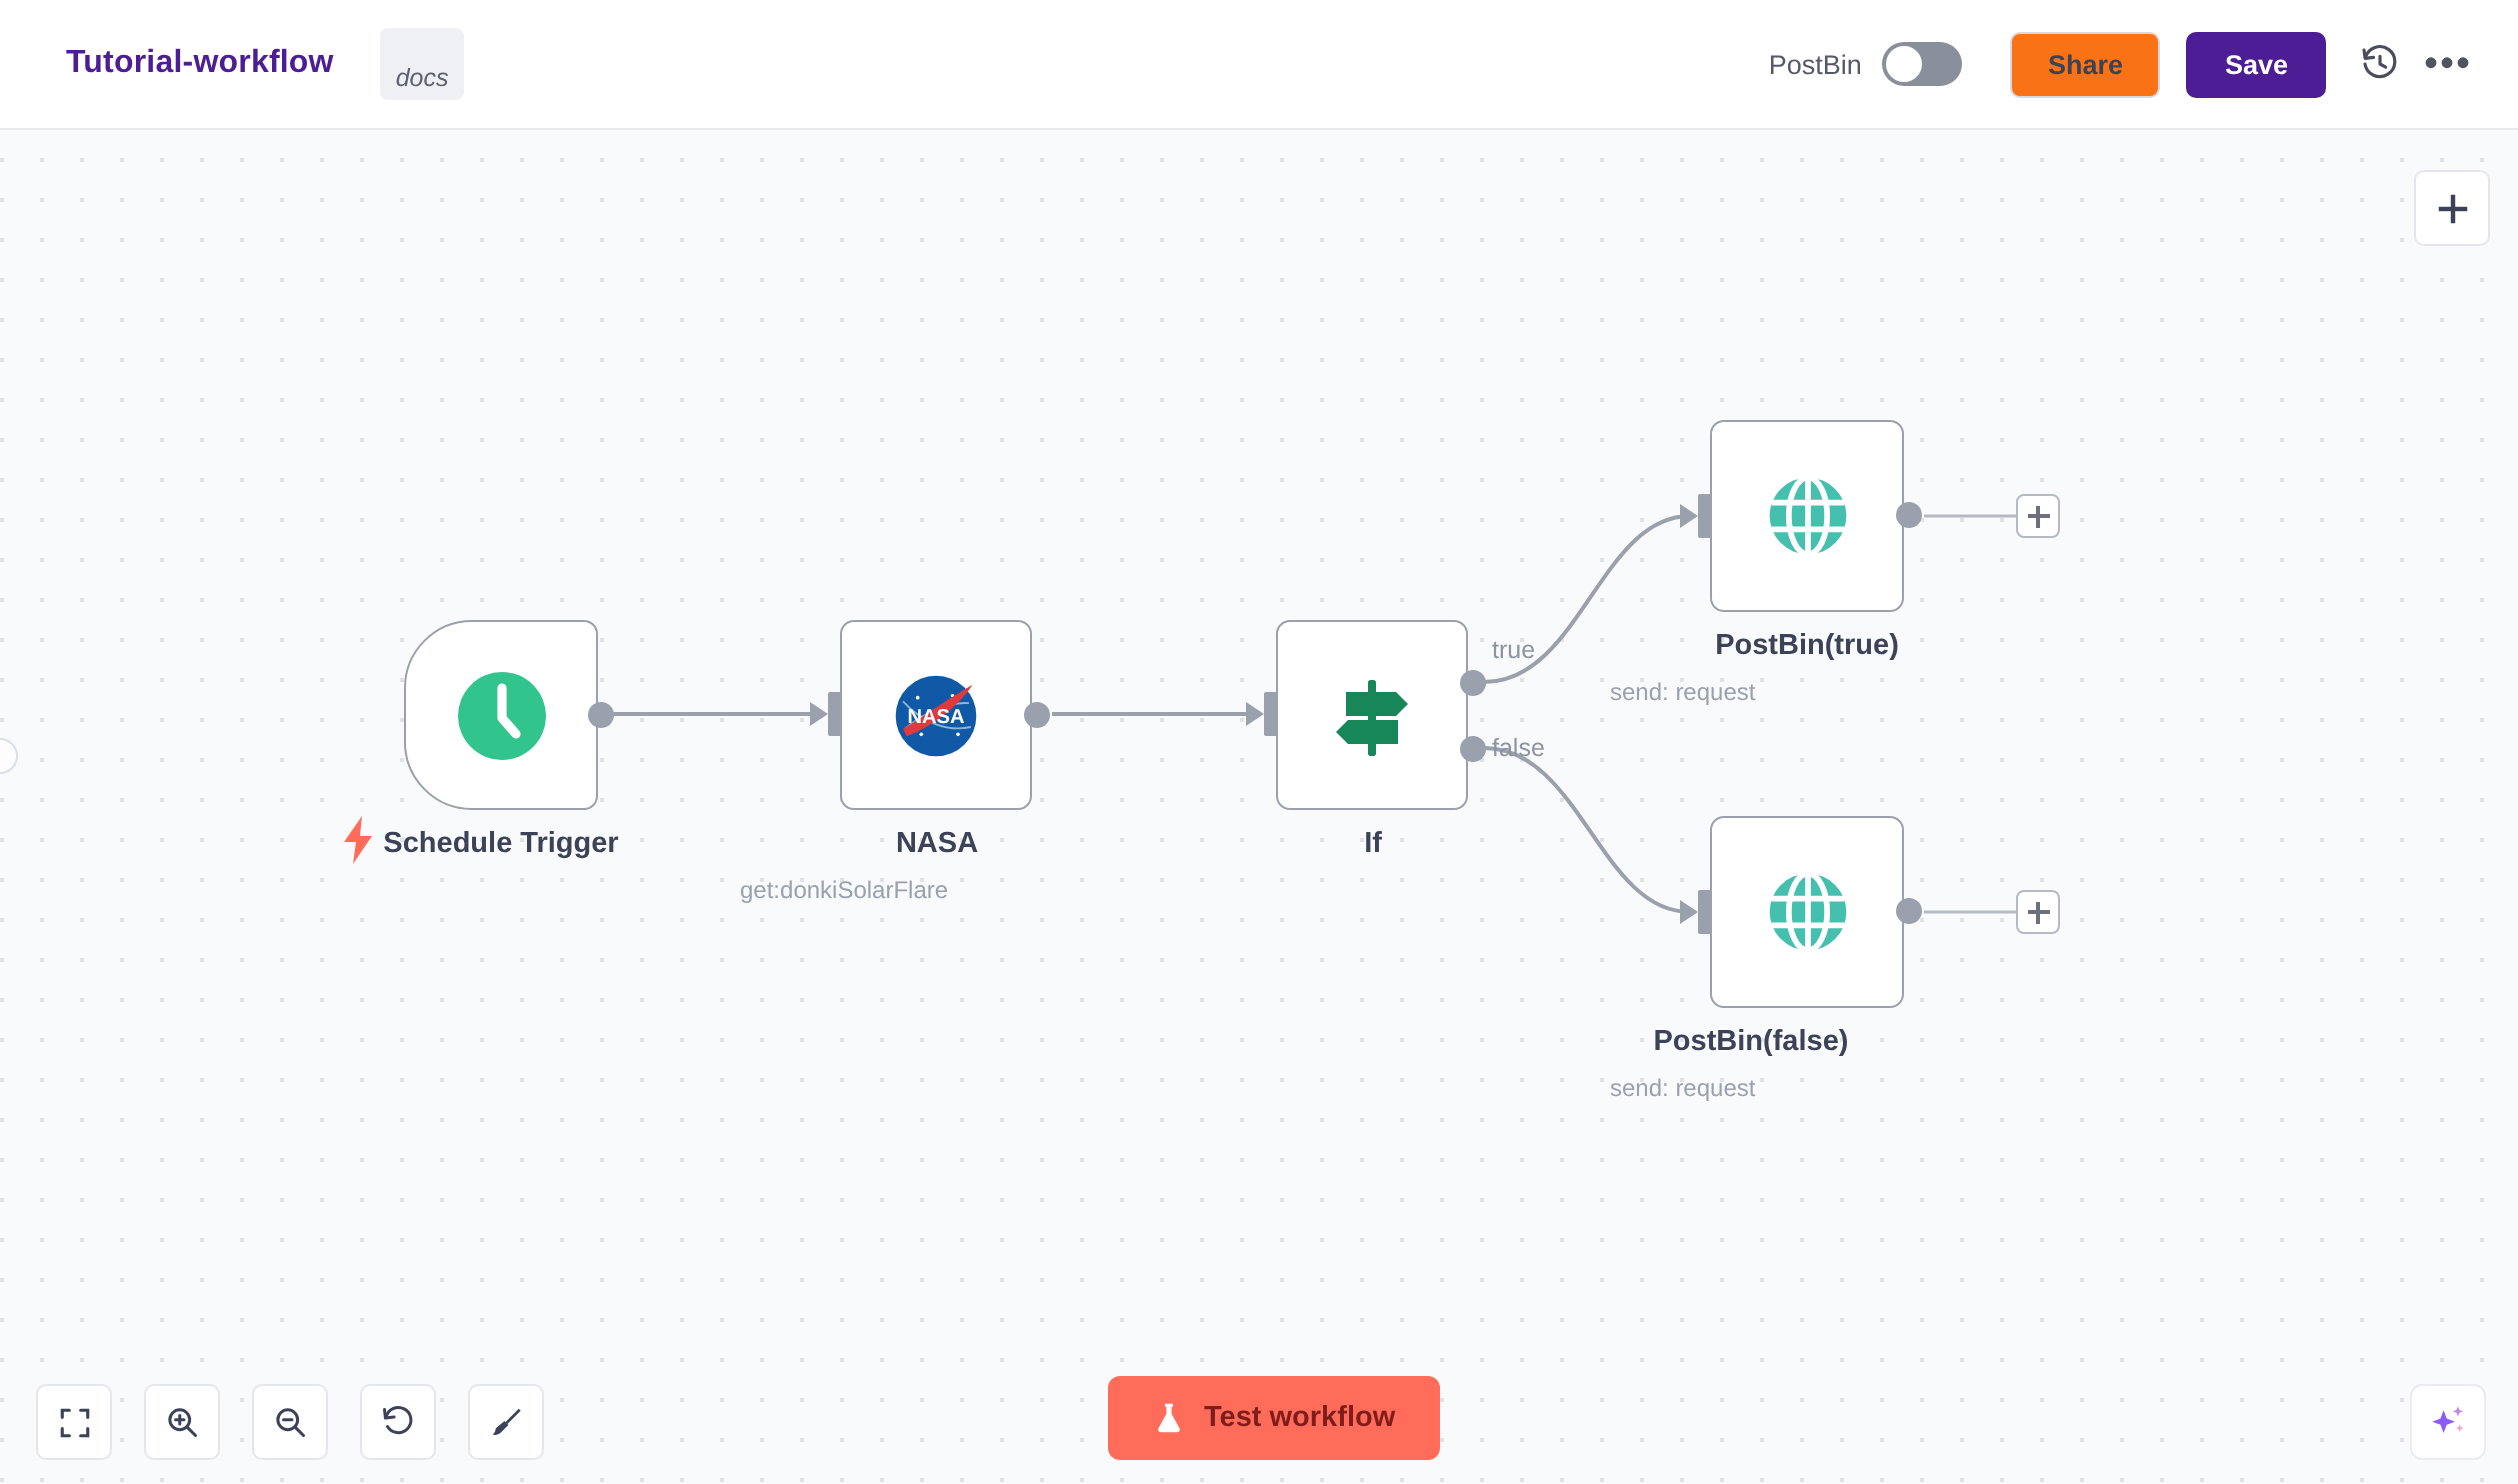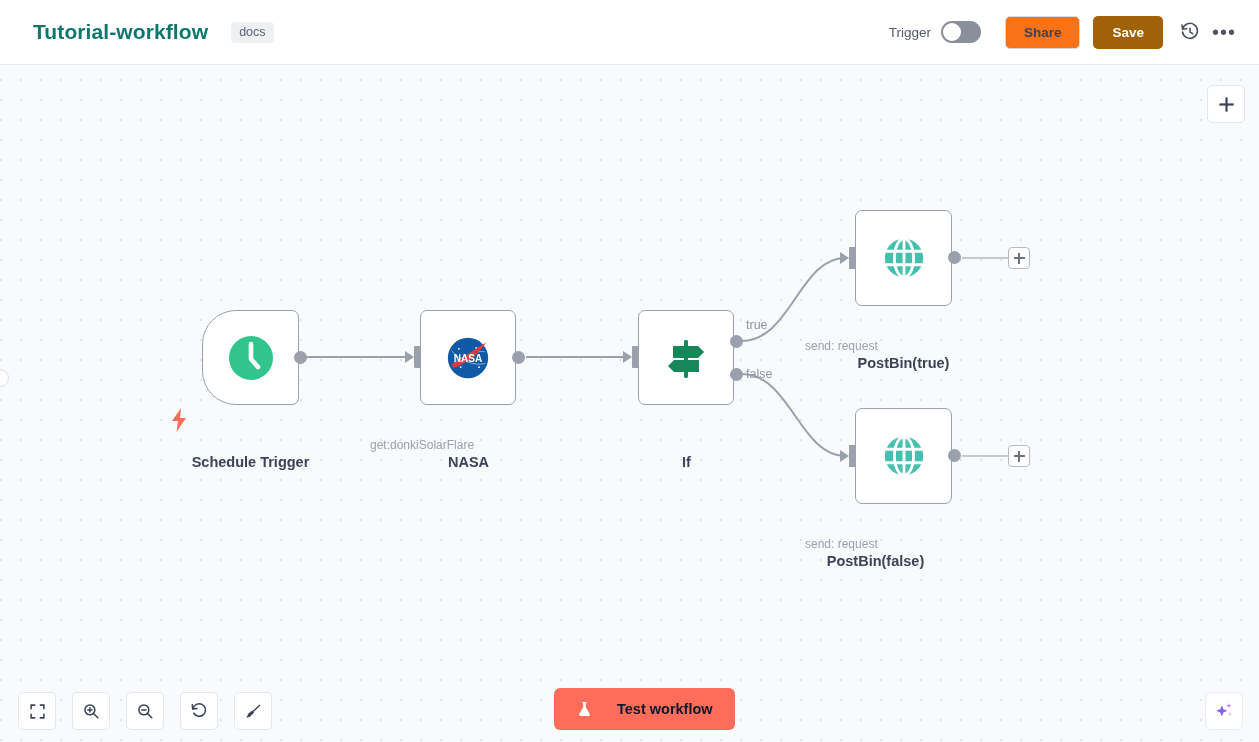--- a/index.html
+++ b/index.html
@@ -10,47 +10,47 @@
   }
   #app { position: relative; width: 1259px; height: 742px; }
 
   
   .header {
     position: absolute; top: 0; left: 0; width: 1259px; height: 65px;
     background: #ffffff; border-bottom: 1px solid #e8eaee;
     display: flex; align-items: center; z-index: 30;
   }
   .wf-title {
-    margin-left: 33px; font-size: 21px; font-weight: 600;
-    color: #0f766e; letter-spacing: .1px;
+    margin-left: 33px; font-size: 16px; font-weight: 600;
+    color: #4c1d95; letter-spacing: .1px;
   }
   .docs-tag {
     margin-left: 23px; background: #eef0f4; color: #5c6270;
-    font-size: 12.5px; border-radius: 4px; padding: 3px 8px 4px;
+    font-size: 12.5px; border-radius: 4px; padding: 18px 8px 4px; font-style: italic;
   }
   .header-right {
     margin-left: auto; display: flex; align-items: center; gap: 0; padding-right: 18px;
   }
   .inactive-label { font-size: 13.5px; color: #55596a; margin-right: 10px; }
   .toggle {
     width: 40px; height: 22px; border-radius: 11px; background: #8a8f9c;
     position: relative; cursor: pointer; margin-right: 24px;
   }
   .toggle .knob {
     position: absolute; top: 2px; left: 2px; width: 18px; height: 18px;
     border-radius: 50%; background: #fff;
   }
   .btn-share {
     border: 1px solid #d6d9e0; background: #f97316; color: #3c4257;
     font-size: 13.5px; font-weight: 600; border-radius: 5px;
     padding: 8px 18px; cursor: pointer; margin-right: 13px;
     font-family: "Liberation Sans", sans-serif;
   }
   .btn-save {
-    border: none; background: #a16207; color: #fff;
+    border: none; background: #4c1d95; color: #fff;
     font-size: 13.5px; font-weight: 600; border-radius: 5px;
     padding: 9px 19px; cursor: pointer; margin-right: 10px;
     font-family: "Liberation Sans", sans-serif;
   }
   .icon-btn {
     width: 34px; height: 34px; display: flex; align-items: center;
     justify-content: center; cursor: pointer; color: #4a4e5c;
     border-radius: 4px;
   }
   .dots { font-size: 20px; line-height: 8px; letter-spacing: 1px; color: #50545f; }
@@ -82,21 +82,21 @@
 
   
   .node {
     position: absolute; background: #ffffff; border: 1.6px solid #9aa0ac;
     border-radius: 7px; display: flex; align-items: center; justify-content: center;
     cursor: pointer;
   }
   .node.trigger { border-radius: 34px 7px 7px 34px; }
   .node-label {
     position: absolute; font-size: 14.5px; font-weight: 700; color: #3c4257;
-    text-align: center; white-space: nowrap; cursor: default; margin-top: 40px;
+    text-align: center; white-space: nowrap; cursor: default;
   }
   .node-sub {
     position: absolute; font-size: 12px; color: #9aa0ad;
     text-align: left; white-space: nowrap; cursor: default;
   }
   .port-out {
     position: absolute; width: 13px; height: 13px; border-radius: 50%;
     background: #9aa0ac; cursor: crosshair;
   }
   .port-in {
@@ -129,22 +129,22 @@
   .tool-row {
     position: absolute; left: 18px; bottom: 12px; display: flex; gap: 16px; z-index: 20;
   }
   .tool-btn {
     width: 38px; height: 38px; background: #fff; border: 1px solid #e3e6ec;
     border-radius: 5px; display: flex; align-items: center; justify-content: center;
     cursor: pointer; color: #3c4257;
   }
   .test-btn {
     position: absolute; left: 554px; bottom: 12px; height: 42px;
-    background: #ff6d5a; color: #0f172a; border: none; border-radius: 6px;
-    display: flex; align-items: center; gap: 24px; padding: 0 22px;
+    background: #ff6d5a; color: #7f1d1d; border: none; border-radius: 6px;
+    display: flex; align-items: center; gap: 9px; padding: 0 22px;
     font-size: 14.5px; font-weight: 700; cursor: pointer; z-index: 20;
     font-family: "Liberation Sans", sans-serif;
   }
   .ai-btn {
     position: absolute; right: 16px; bottom: 12px; width: 38px; height: 38px;
     background: #fff; border: 1px solid #e9ebf0; border-radius: 6px;
     display: flex; align-items: center; justify-content: center; cursor: pointer;
     z-index: 20;
   }
   .add-btn {
@@ -157,21 +157,21 @@
 </head>
 <body>
 
 <div id="app">
 
   <div class="header">
     <div class="wf-title">Tutorial-workflow</div>
     <div class="docs-tag">docs</div>
 
     <div class="header-right">
-      <span class="inactive-label">Trigger</span>
+      <span class="inactive-label">PostBin</span>
       <div class="toggle">
         <div class="knob"></div>
       </div>
       <button class="btn-share">Share</button>
       <button class="btn-save">Save</button>
       <div class="icon-btn">
         <svg width="20" height="20" viewBox="0 0 24 24" fill="none" stroke="#4a4e5c" stroke-width="1.9" stroke-linecap="round" stroke-linejoin="round">
           <path d="M3.2 8.2 A9 9 0 1 1 3 12"></path>
           <polyline points="2.4,3.6 3.1,8.6 8.1,8"></polyline>
           <polyline points="12,7.4 12,12 15.4,13.9"></polyline>

